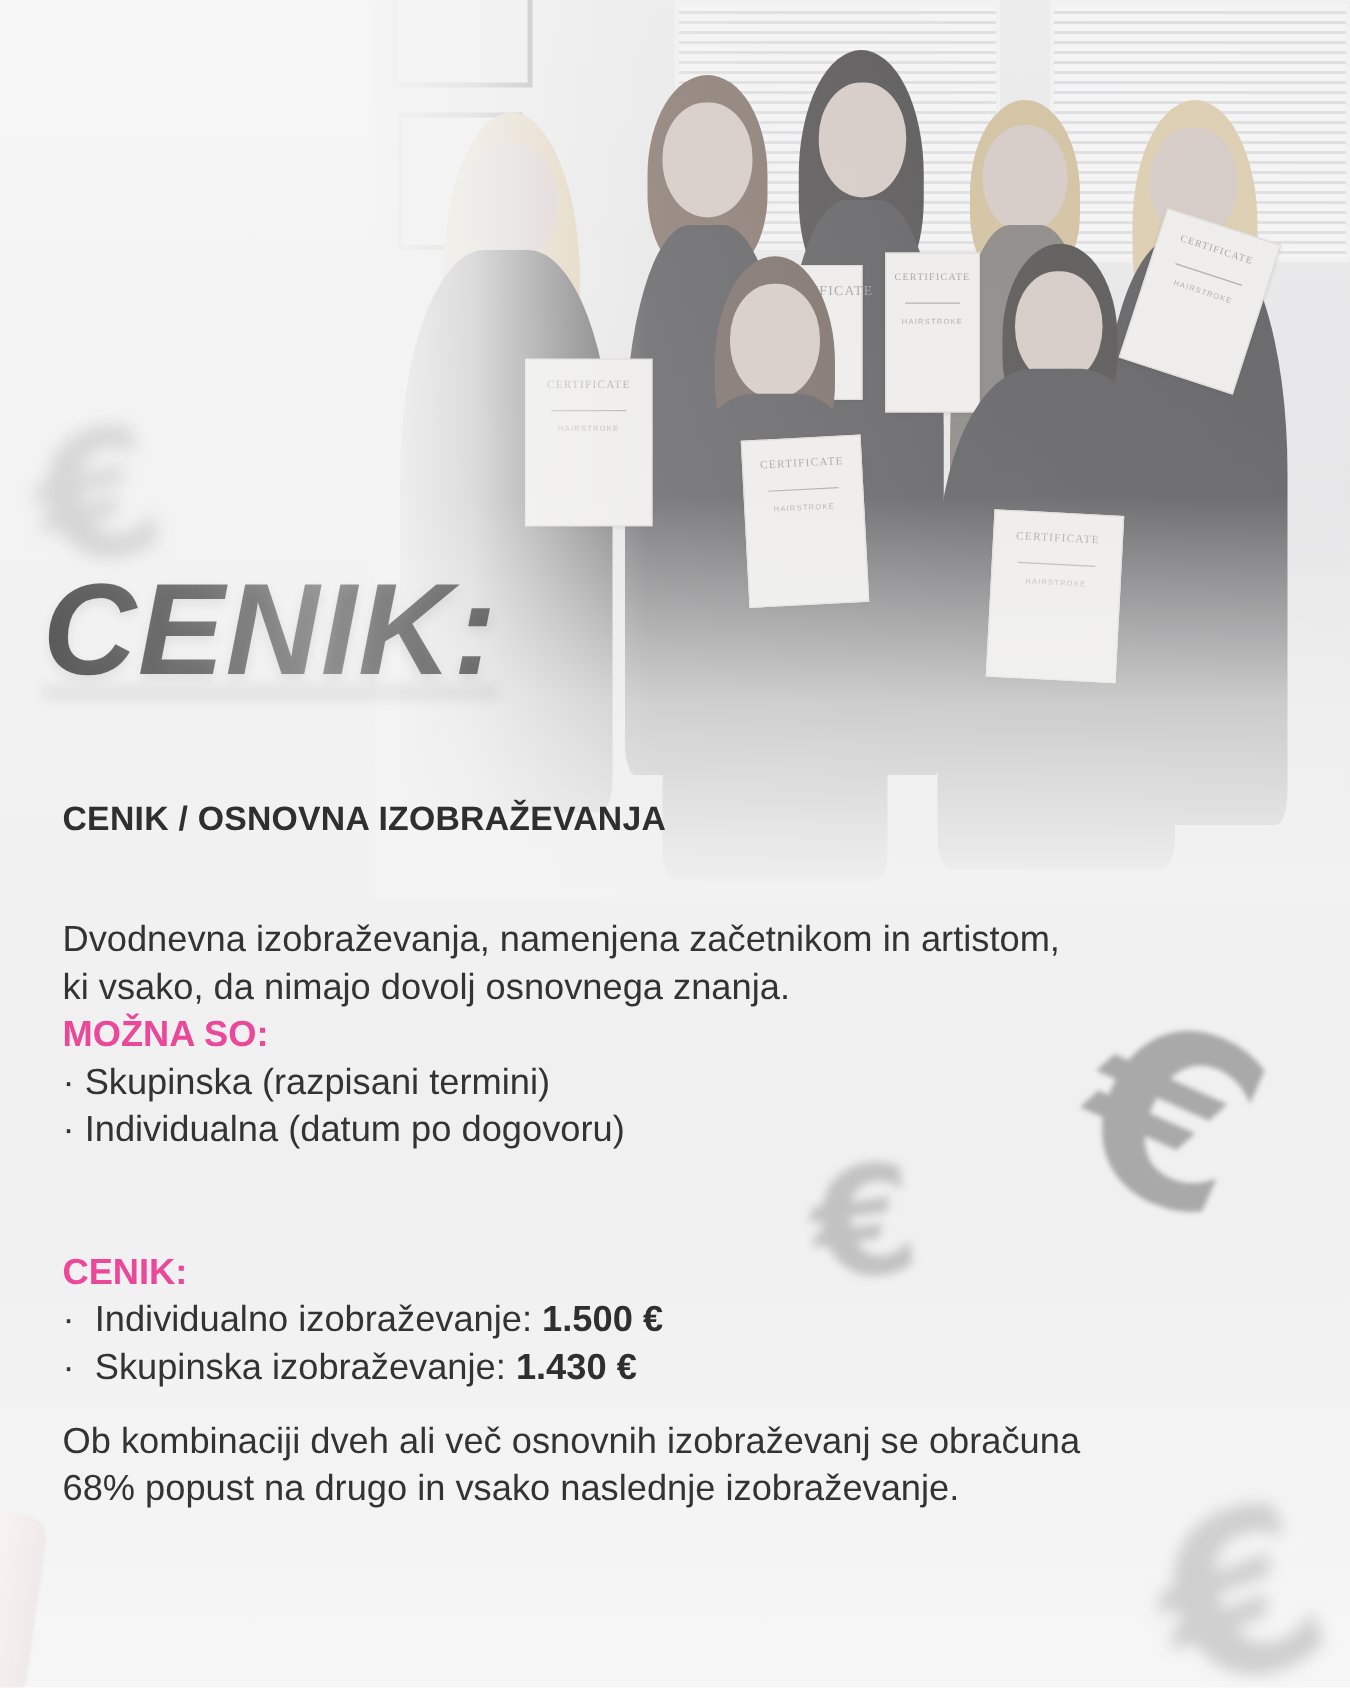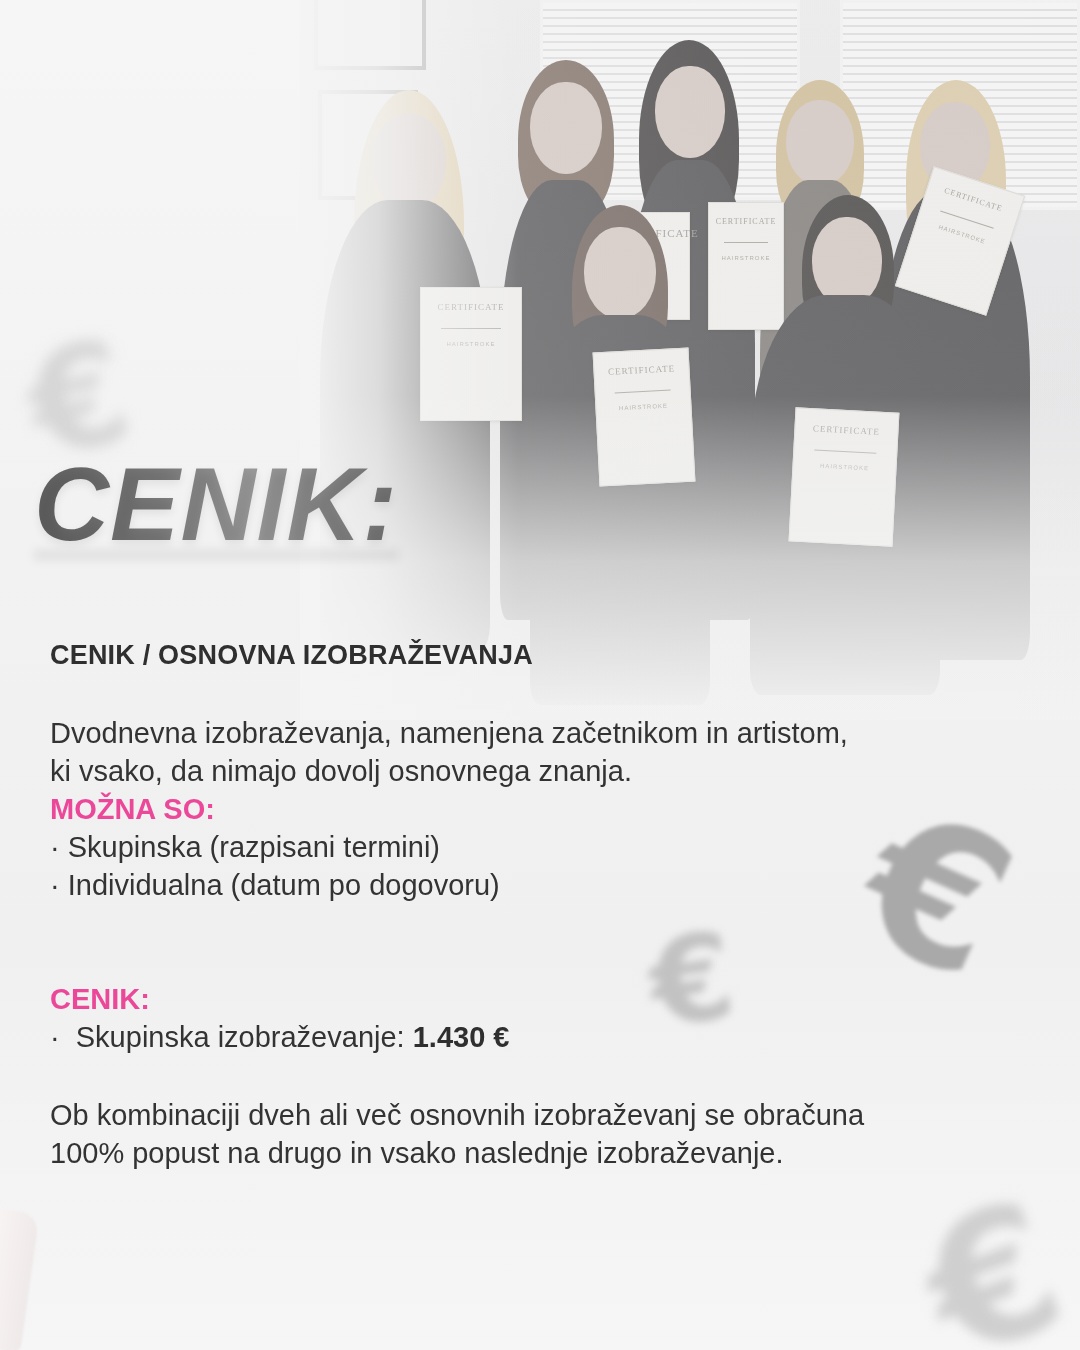--- a/index.html
+++ b/index.html
@@ -76,26 +76,26 @@
       -webkit-background-clip: text; background-clip: text; color: transparent;
       text-shadow: 0 4px 10px rgba(0,0,0,0.08);
       text-decoration: underline;
     }
 
     .content {
       position: absolute; left: 50px; top: 636px; width: 990px;
       font-size: 29px; line-height: 38px; color: #333333;
     }
     .heading { font-weight: bold; font-size: 27px; color: #2f2f2f; letter-spacing: 0.2px; }
-    .para { margin-top: 40px; }
+    .para { margin-top: 59px; }
     .label { font-weight: bold; color: #ec4899; }
     .bullet::before { content: "\00B7\00A0"; }
     .gap-lg { height: 76px; }
     .price { font-weight: bold; color: #2f2f2f; }
-    .note { margin-top: 40px; }
+    .note { margin-top: 21px; }
   </style>
 </head>
 <body>
 
 <div class="photo">
   <div class="room"></div>
   <div class="frame" style="left:14px;top:-10px;width:112px;height:80px;"></div>
   <div class="frame" style="left:18px;top:90px;width:100px;height:110px;"></div>
   <div class="window" style="left:240px;top:0;width:260px;height:200px;"></div>
   <div class="window" style="left:540px;top:0;width:240px;height:210px;"></div>
@@ -187,22 +187,26 @@
     <div class="label">MOŽNA SO:</div>
     <div class="bullet">Skupinska (razpisani termini)</div>
     <div class="bullet">Individualna (datum po dogovoru)</div>
   </div>
 
   <div class="gap-lg"></div>
 
   <div>
     <div class="label">CENIK:</div>
     <div class="bullet">
+      <span>Individualno izobraževanje:</span>
+      <span class="price">1.500 €</span>
+    </div>
+    <div class="bullet">
       <span>Skupinska izobraževanje:</span>
       <span class="price">1.430 €</span>
     </div>
   </div>
 
   <div class="note">
     <div>Ob kombinaciji dveh ali več osnovnih izobraževanj se obračuna</div>
-    <div>100% popust na drugo in vsako naslednje izobraževanje.</div>
+    <div>68% popust na drugo in vsako naslednje izobraževanje.</div>
   </div>
 </div>
 
 </body></html>

